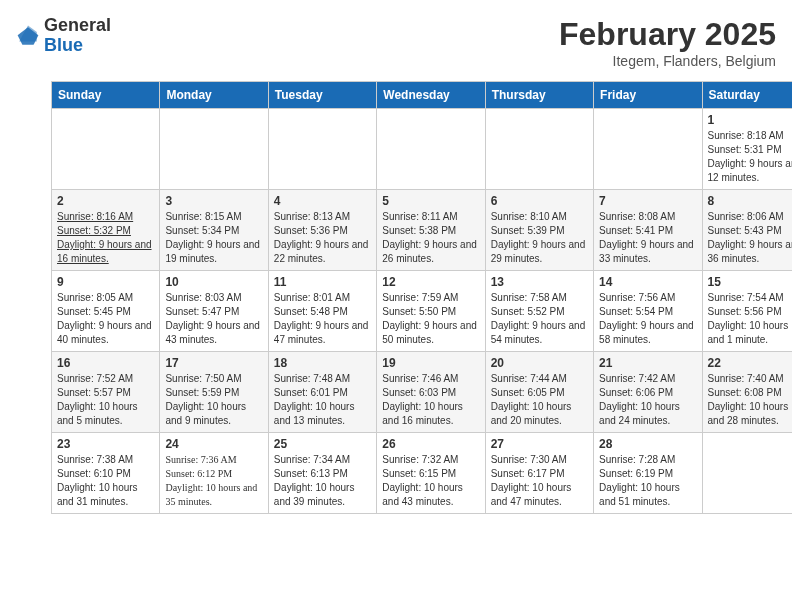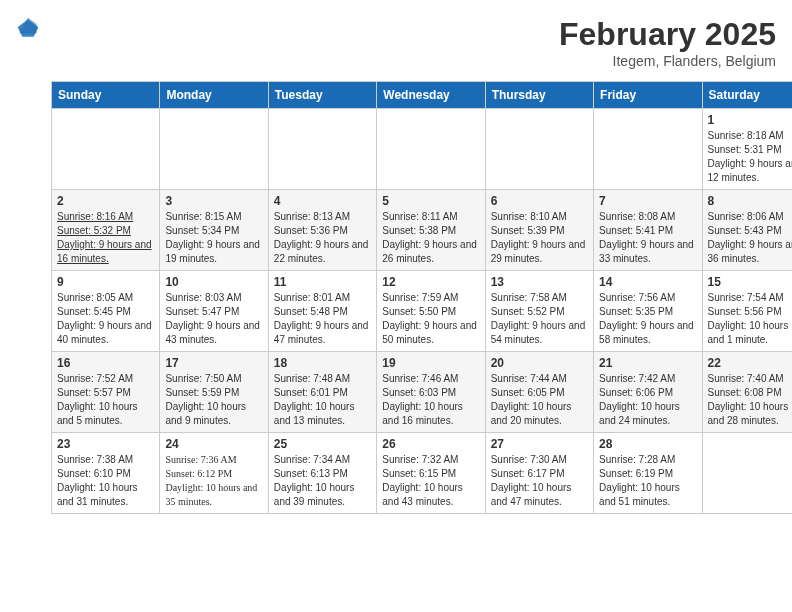--- a/index.html
+++ b/index.html
@@ -88,20 +88,24 @@
   </style>
 </head>
 <body>
 
 <div class="header">
   <div class="logo">
     <svg class="logo-icon" viewBox="0 0 30 30" xmlns="http://www.w3.org/2000/svg">
       <polygon points="15,4 28,14 22,26 8,26 2,14" fill="#1a6bb5" opacity="0.85"></polygon>
       <polygon points="15,2 26,10 26,22 4,22" fill="#1a6bb5" opacity="0.5"></polygon>
     </svg>
+    <div class="logo-text">
+      <span class="logo-general">General</span><br>
+      <span class="logo-blue">Blue</span>
+    </div>
   </div>
   <div class="title-block">
     <div class="month-title">February 2025</div>
     <div class="subtitle">Itegem, Flanders, Belgium</div>
   </div>
 </div>
 
 <table>
   <thead>
     <tr>
@@ -200,21 +204,21 @@
         </td>
         <td>
           <div class="day-number">13</div>
           <div class="day-info" style="white-space: pre-line;">Sunrise: 7:58 AM
 Sunset: 5:52 PM
 Daylight: 9 hours and 54 minutes.</div>
         </td>
         <td>
           <div class="day-number">14</div>
           <div class="day-info" style="white-space: pre-line;">Sunrise: 7:56 AM
-Sunset: 5:35 PM
+Sunset: 5:54 PM
 Daylight: 9 hours and 58 minutes.</div>
         </td>
         <td>
           <div class="day-number">15</div>
           <div class="day-info" style="white-space: pre-line;">Sunrise: 7:54 AM
 Sunset: 5:56 PM
 Daylight: 10 hours and 1 minute.</div>
         </td>
       </tr>
       <tr>

